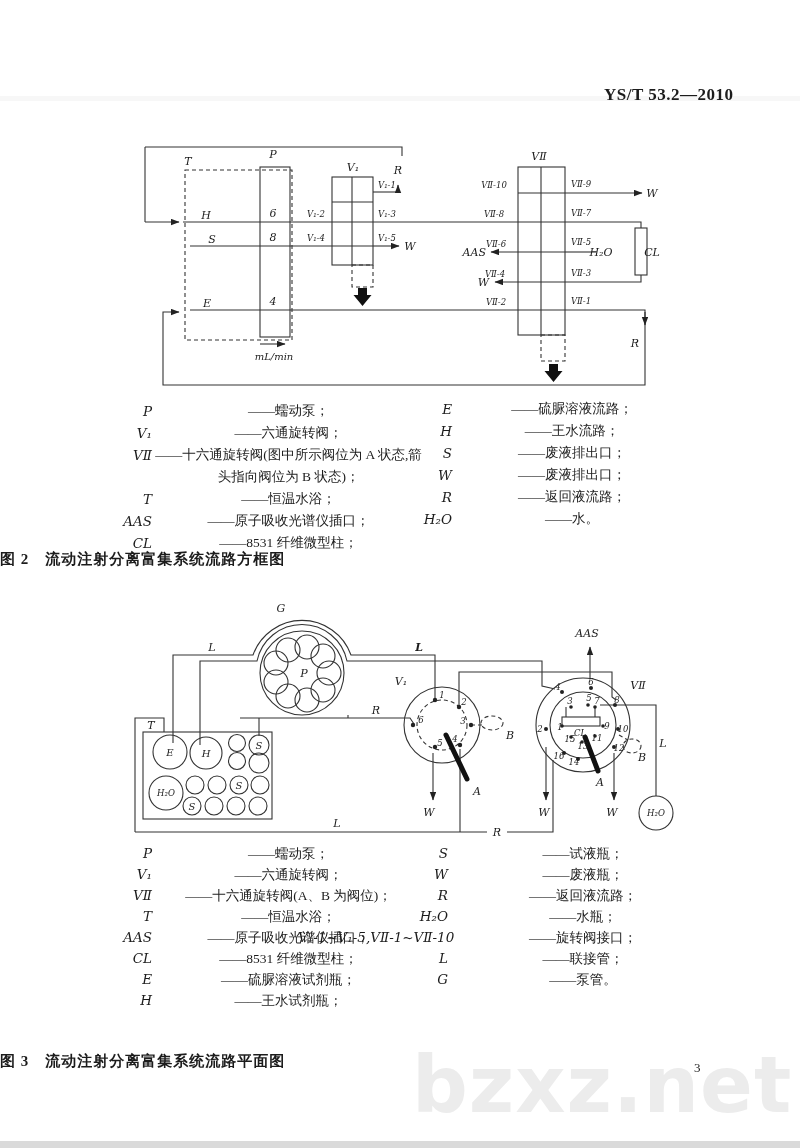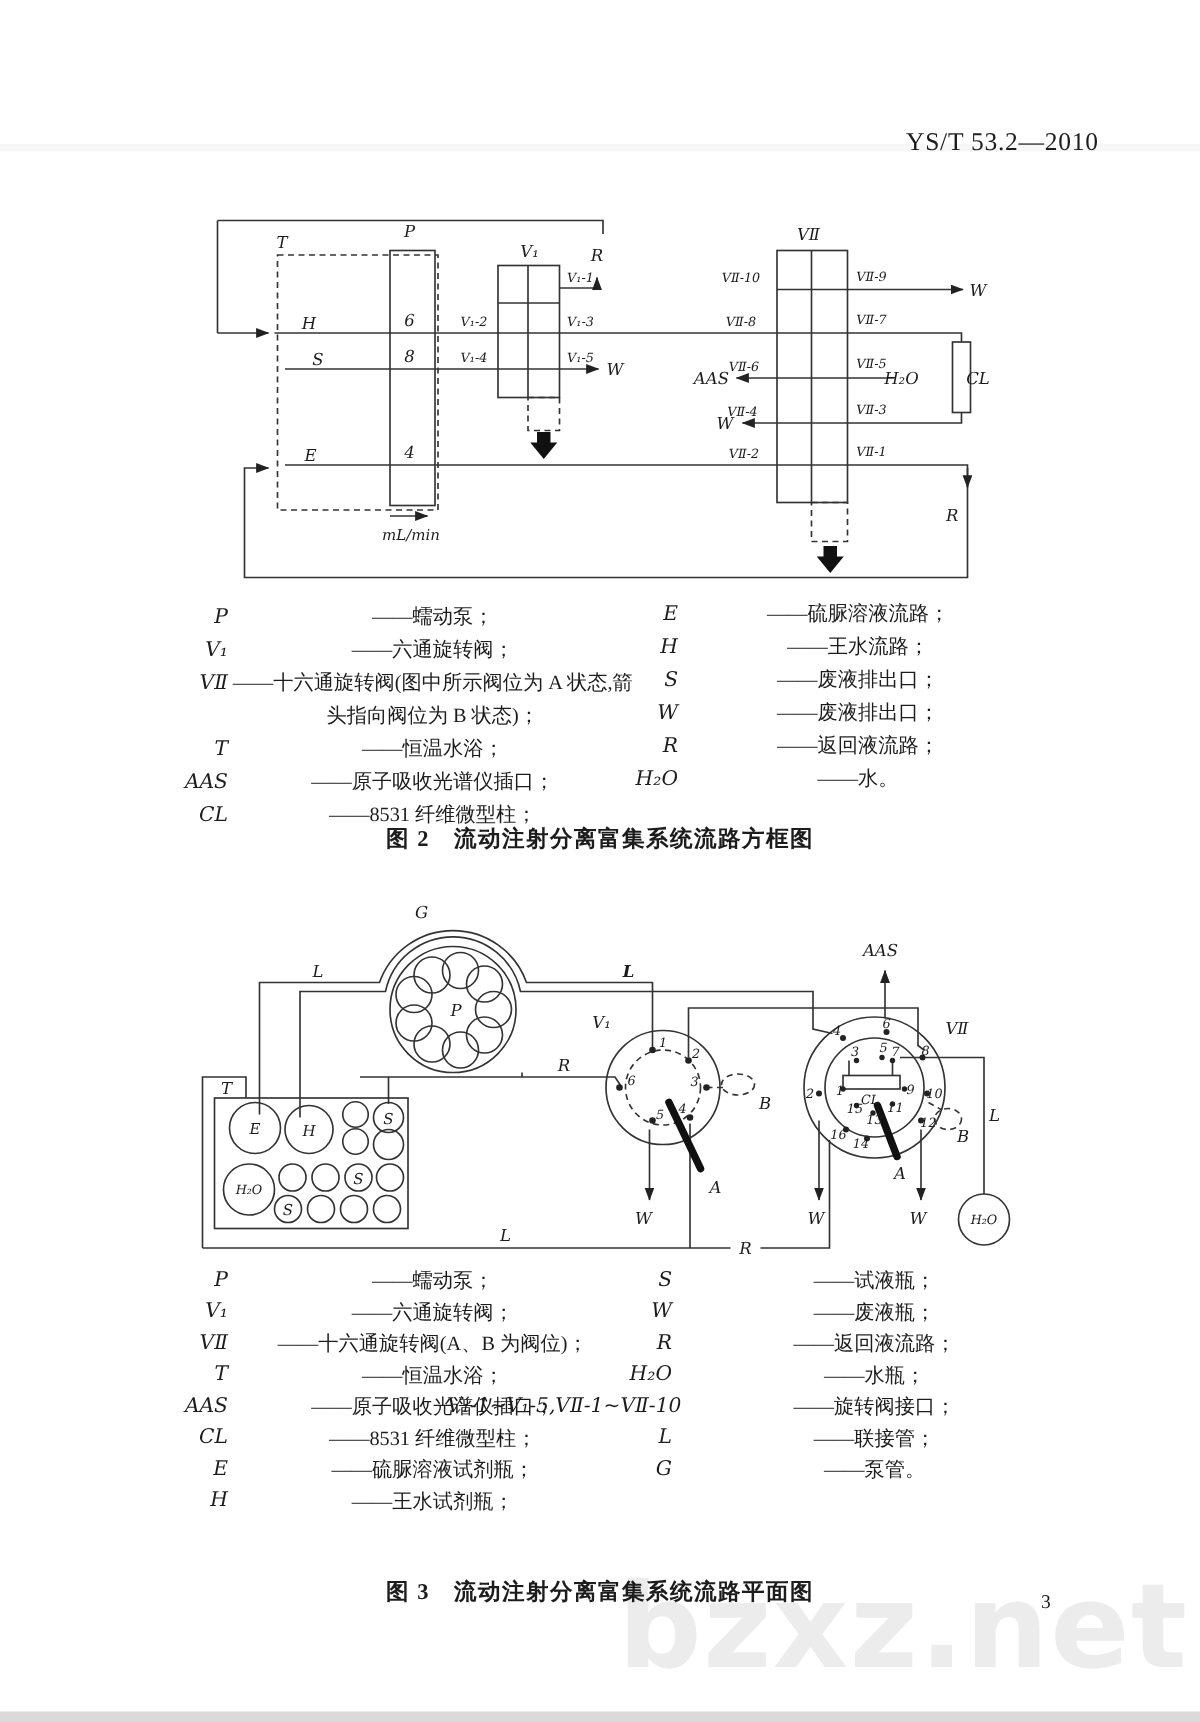--- a/index.html
+++ b/index.html
@@ -3,23 +3,23 @@
 <meta charset="utf-8">
 <style>
   html,body{margin:0;padding:0;background:#888;}
   #page{position:relative;width:800px;height:1148px;background:#ffffff;overflow:hidden;
         font-family:"Liberation Serif","DejaVu Serif",serif;color:#1c1c1c;}
   .abs{position:absolute;}
   .scanband{left:0;top:96px;width:100%;height:5px;background:#f7f7f7;}
   .bottomstrip{left:0;bottom:0;width:100%;height:7px;background:#dadada;}
   #watermark{left:412px;top:1040px;font-family:"DejaVu Sans",sans-serif;font-weight:bold;
              font-size:78px;color:#ececec;letter-spacing:1px;z-index:0;}
-  #header{left:604px;top:85px;font-weight:normal;font-size:17px;letter-spacing:.5px;z-index:2;}
+  #header{left:604px;top:85px;font-weight:bold;font-size:17px;letter-spacing:.5px;z-index:2;}
   #pagenum{left:694px;top:1060px;font-size:13px;z-index:2;}
-  .caption{left:0;top:0;width:100%;text-align:center;font-weight:bold;font-size:15px;
+  .caption{left:0;top:0;width:100%;font-weight:bold;font-size:15px;
            letter-spacing:1px;z-index:2;}
   .legend{z-index:2;}
   .lrow{display:flex;line-height:22px;font-size:13.5px;}
   .legend3 .lrow{line-height:21px;}
   .sym{flex:none;text-align:right;font-style:italic;font-family:"DejaVu Serif","DejaVu Sans",serif;}
   .w57 .sym{width:57px;} .w40 .sym{width:40px;} .w150 .sym{width:150px;}
   .desc{flex:1;text-align:center;}
   svg{position:absolute;z-index:1;}
   svg text{font-family:"DejaVu Serif","DejaVu Sans",serif;font-style:italic;fill:#1c1c1c;
            font-size:11px;text-anchor:middle;}

